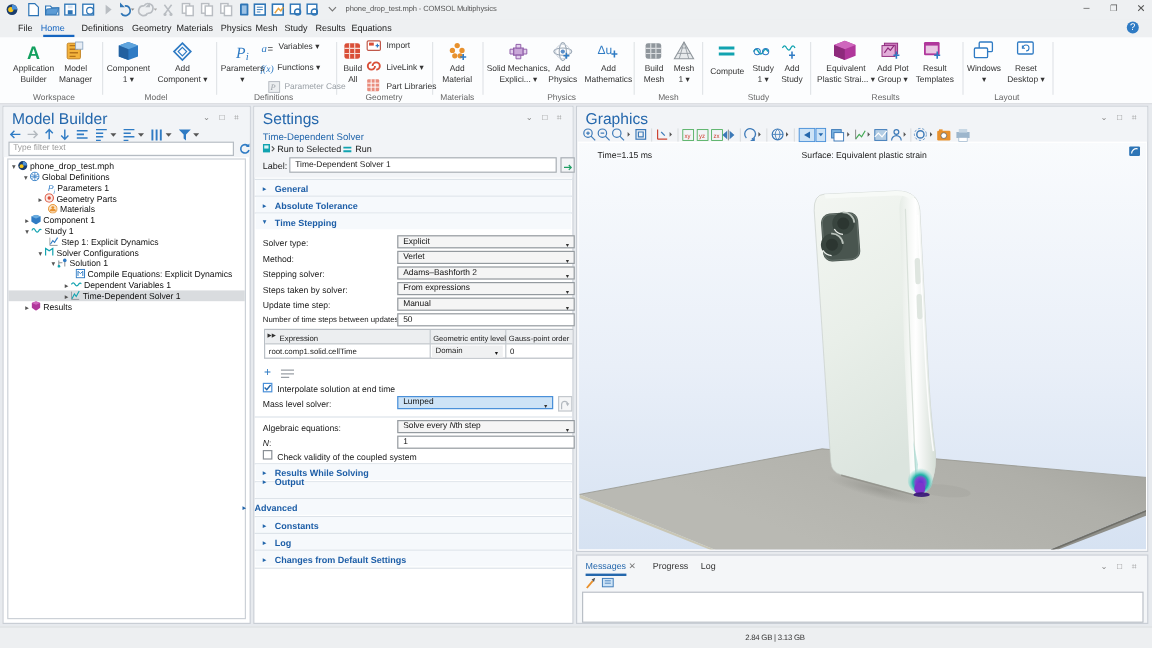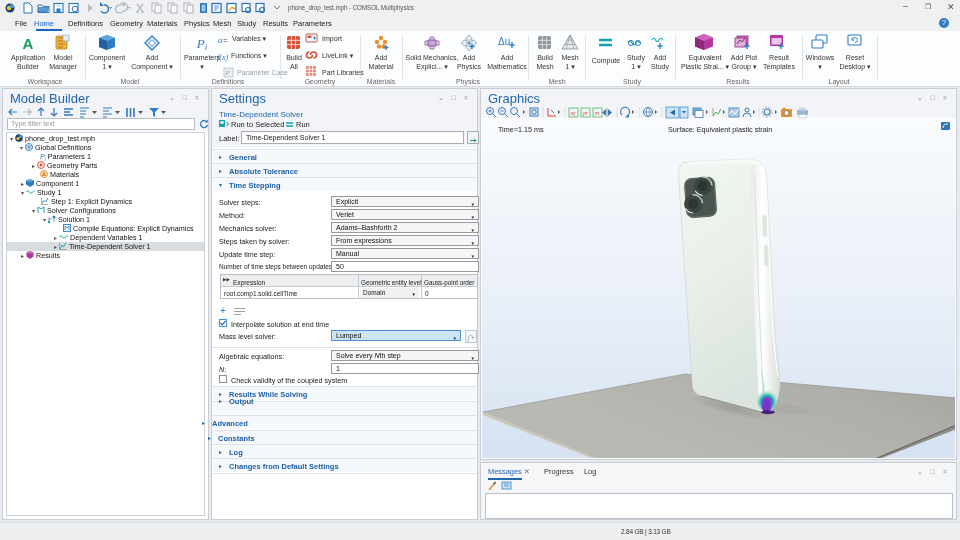--- a/index.html
+++ b/index.html
@@ -109,21 +109,21 @@
   <span style="left:15px;">File</span>
   <span class="active" style="left:34px;">Home</span>
     <span class="underline" style="left:36px;width:26px;"></span>
   <span style="left:68px;">Definitions</span>
   <span style="left:110px;">Geometry</span>
   <span style="left:147px;">Materials</span>
   <span style="left:184px;">Physics</span>
   <span style="left:213px;">Mesh</span>
   <span style="left:237px;">Study</span>
   <span style="left:263px;">Results</span>
-  <span style="left:293px;">Parameters</span>
+  <span style="left:293px;">Equations</span>
 </div>
 <div id="ribbon">
   <div class="rsep" style="left:85px"></div>
     <div class="rsep" style="left:180px"></div>
   <div class="rsep" style="left:280px"></div>
     <div class="rsep" style="left:360px"></div>
   <div class="rsep" style="left:402px"></div>
     <div class="rsep" style="left:528px"></div>
   <div class="rsep" style="left:585px"></div>
     <div class="rsep" style="left:675px"></div>
@@ -437,25 +437,25 @@
   <div class="ssep" style="top:60px;"></div>
   <div class="sband" style="top:61px;"></div>
   <div class="shead" style="left:17px;top:64px;"><span class="chev" style="font-weight:normal;color:#2467ac;position:absolute;left:-10px;top:0px;">▸</span>General</div>
   <div class="ssep" style="top:74px;"></div>
   <div class="sband" style="top:75px;"></div>
   <div class="shead" style="left:17px;top:78px;"><span class="chev" style="font-weight:normal;color:#2467ac;position:absolute;left:-10px;top:0px;">▸</span>Absolute Tolerance</div>
   <div class="ssep" style="top:88px;"></div>
   <div class="sband" style="top:89px;"></div>
   <div class="shead" style="left:17px;top:92px;"><span class="chev" style="font-weight:normal;color:#2467ac;position:absolute;left:-10px;top:0px;">▾</span>Time Stepping</div>
 
-  <div class="slabel" style="top:109px;">Solver steps:</div>
+  <div class="slabel" style="top:109px;">Solver type:</div>
   <div class="combo" style="top:107px;">Explicit<span class="arr">▼</span></div>
   <div class="slabel" style="top:122px;">Method:</div>
   <div class="combo" style="top:120px;">Verlet<span class="arr">▼</span></div>
-  <div class="slabel" style="top:135px;">Mechanics solver:</div>
+  <div class="slabel" style="top:135px;">Stepping solver:</div>
   <div class="combo" style="top:133px;">Adams–Bashforth 2<span class="arr">▼</span></div>
   <div class="slabel" style="top:148px;">Steps taken by solver:</div>
   <div class="combo" style="top:146px;">From expressions<span class="arr">▼</span></div>
   <div class="slabel" style="top:161px;">Update time step:</div>
   <div class="combo" style="top:159px;">Manual<span class="arr">▼</span></div>
   <div class="slabel" style="top:174px;font-size:6.5px;">Number of time steps between updates:</div>
   <div class="tinput" style="top:172px;">50</div>
 
   <div class="abs" style="left:8px;top:185px;width:258px;height:25px;border:1px solid #b9bfc5;background:#fff;">
     <div class="abs" style="left:0;top:0;width:256px;height:12px;background:#eceef0;border-bottom:1px solid #c5cacf;"></div>
@@ -497,21 +497,21 @@
   <div class="sband" style="top:298px;"></div>
   <div class="shead" style="left:17px;top:301px;"><span class="chev" style="font-weight:normal;color:#2467ac;position:absolute;left:-10px;top:0px;">▸</span>Results While Solving</div>
   <div class="ssep" style="top:312px;"></div>
   <div class="sband" style="top:313px;"></div>
   <div class="shead" style="left:17px;top:308px;"><span class="chev" style="font-weight:normal;color:#2467ac;position:absolute;left:-10px;top:0px;">▸</span>Output</div>
   <div class="ssep" style="top:326px;"></div>
   <div class="sband" style="top:327px;"></div>
   <div class="shead" style="left:0;top:330px;"><span class="chev" style="font-weight:normal;color:#2467ac;position:absolute;left:-10px;top:0px;">▸</span>Advanced</div>
   <div class="ssep" style="top:341px;"></div>
   <div class="sband" style="top:342px;"></div>
-  <div class="shead" style="left:6px;top:345px;"><span class="chev" style="font-weight:normal;color:#2467ac;position:absolute;left:-10px;top:0px;">▸</span>Constants</div>
+  <div class="shead" style="left:17px;top:345px;"><span class="chev" style="font-weight:normal;color:#2467ac;position:absolute;left:-10px;top:0px;">▸</span>Constants</div>
   <div class="ssep" style="top:355px;"></div>
   <div class="sband" style="top:356px;"></div>
   <div class="shead" style="left:17px;top:359px;"><span class="chev" style="font-weight:normal;color:#2467ac;position:absolute;left:-10px;top:0px;">▸</span>Log</div>
   <div class="ssep" style="top:369px;"></div>
   <div class="sband" style="top:370px;"></div>
   <div class="shead" style="left:17px;top:373px;"><span class="chev" style="font-weight:normal;color:#2467ac;position:absolute;left:-10px;top:0px;">▸</span>Changes from Default Settings</div>
   <div class="ssep" style="top:384px;"></div>
 </div>
 <div id="graphics" class="panel">
   <div class="phead" style="height:29px;"></div>

